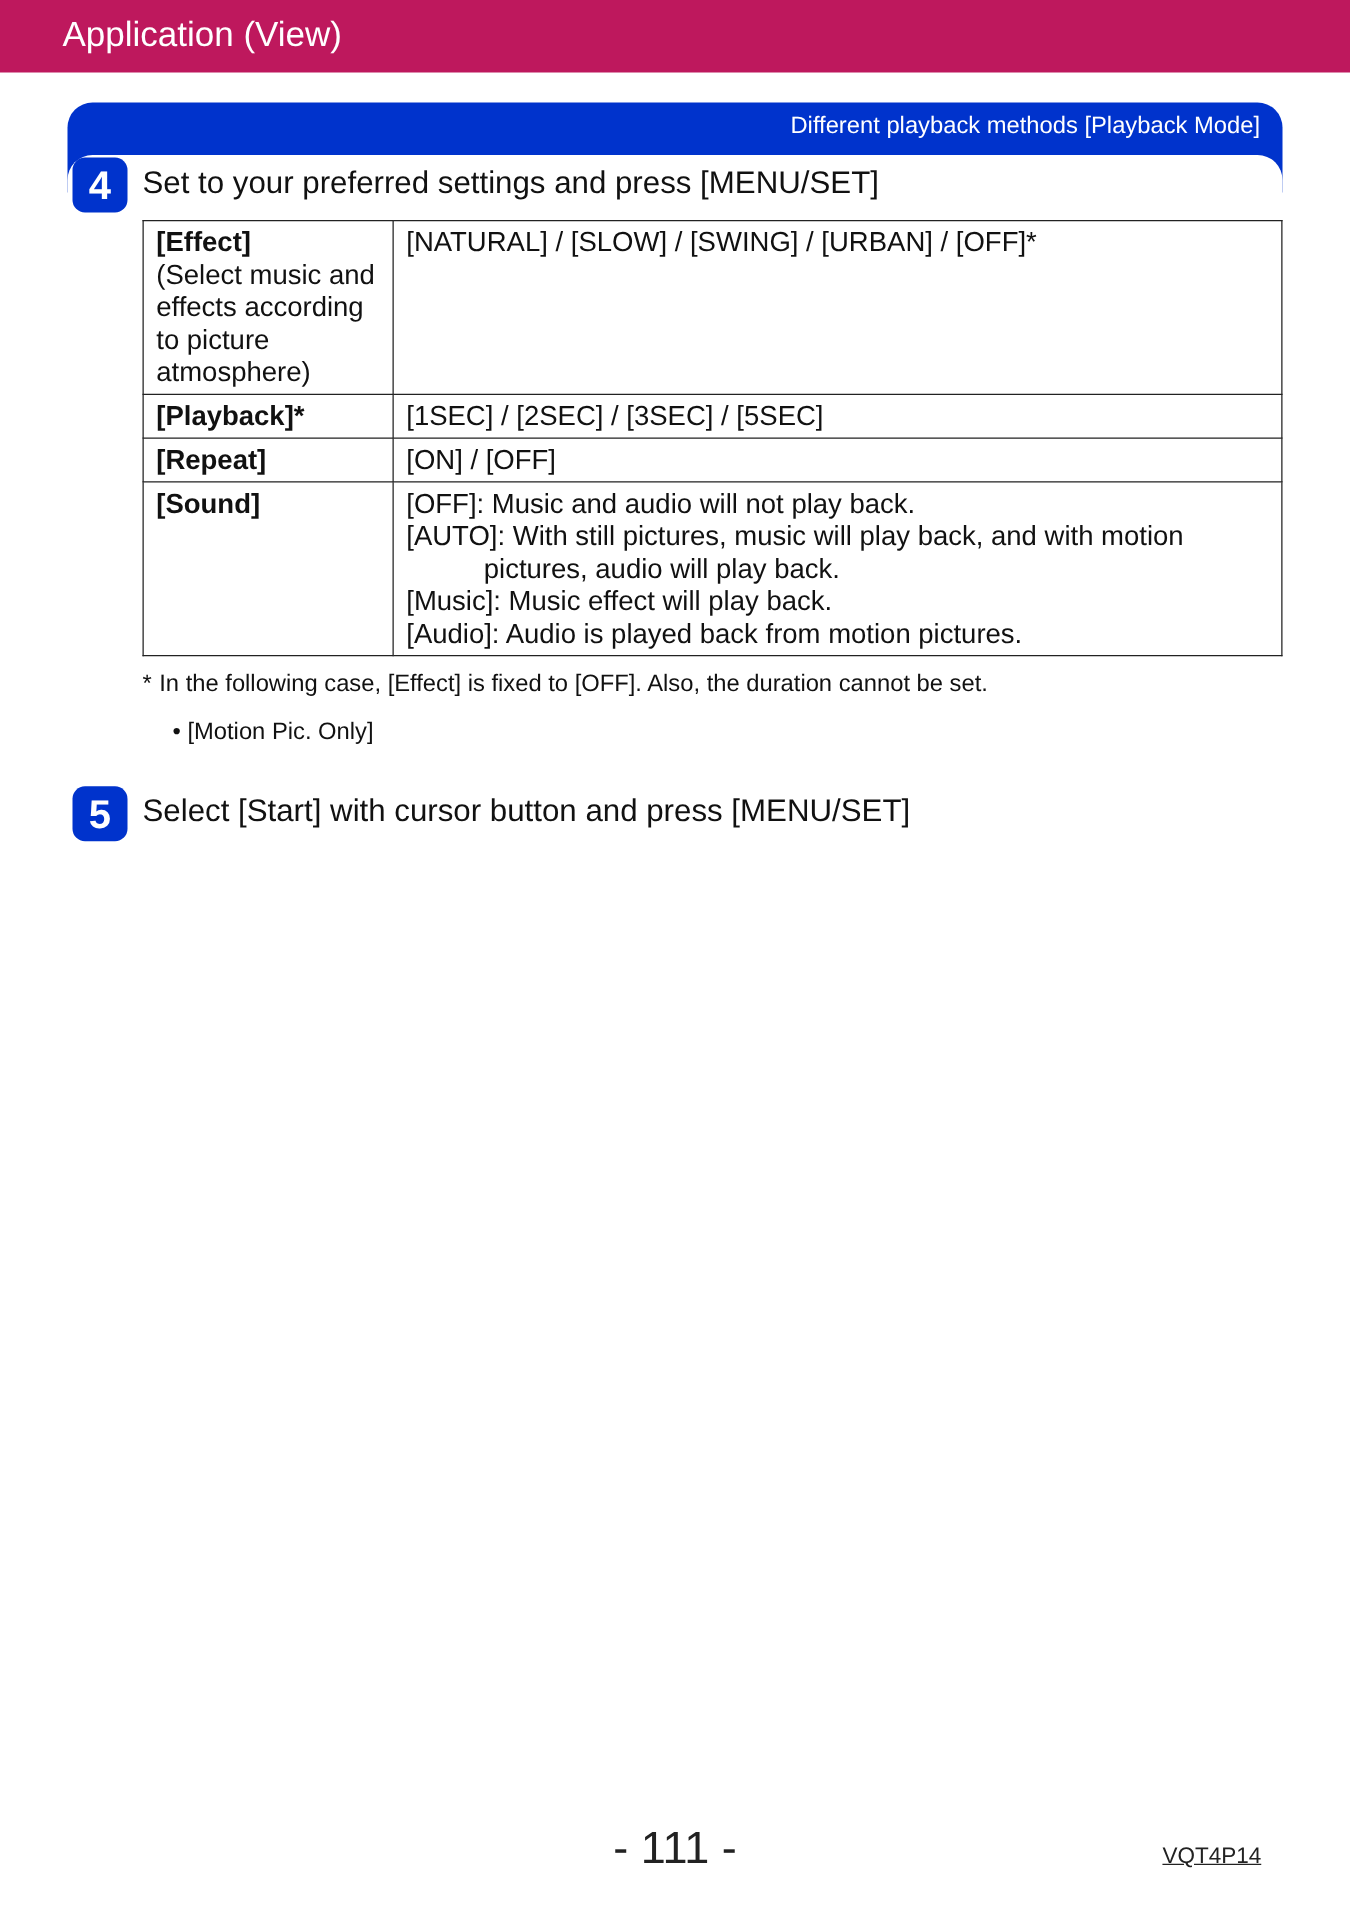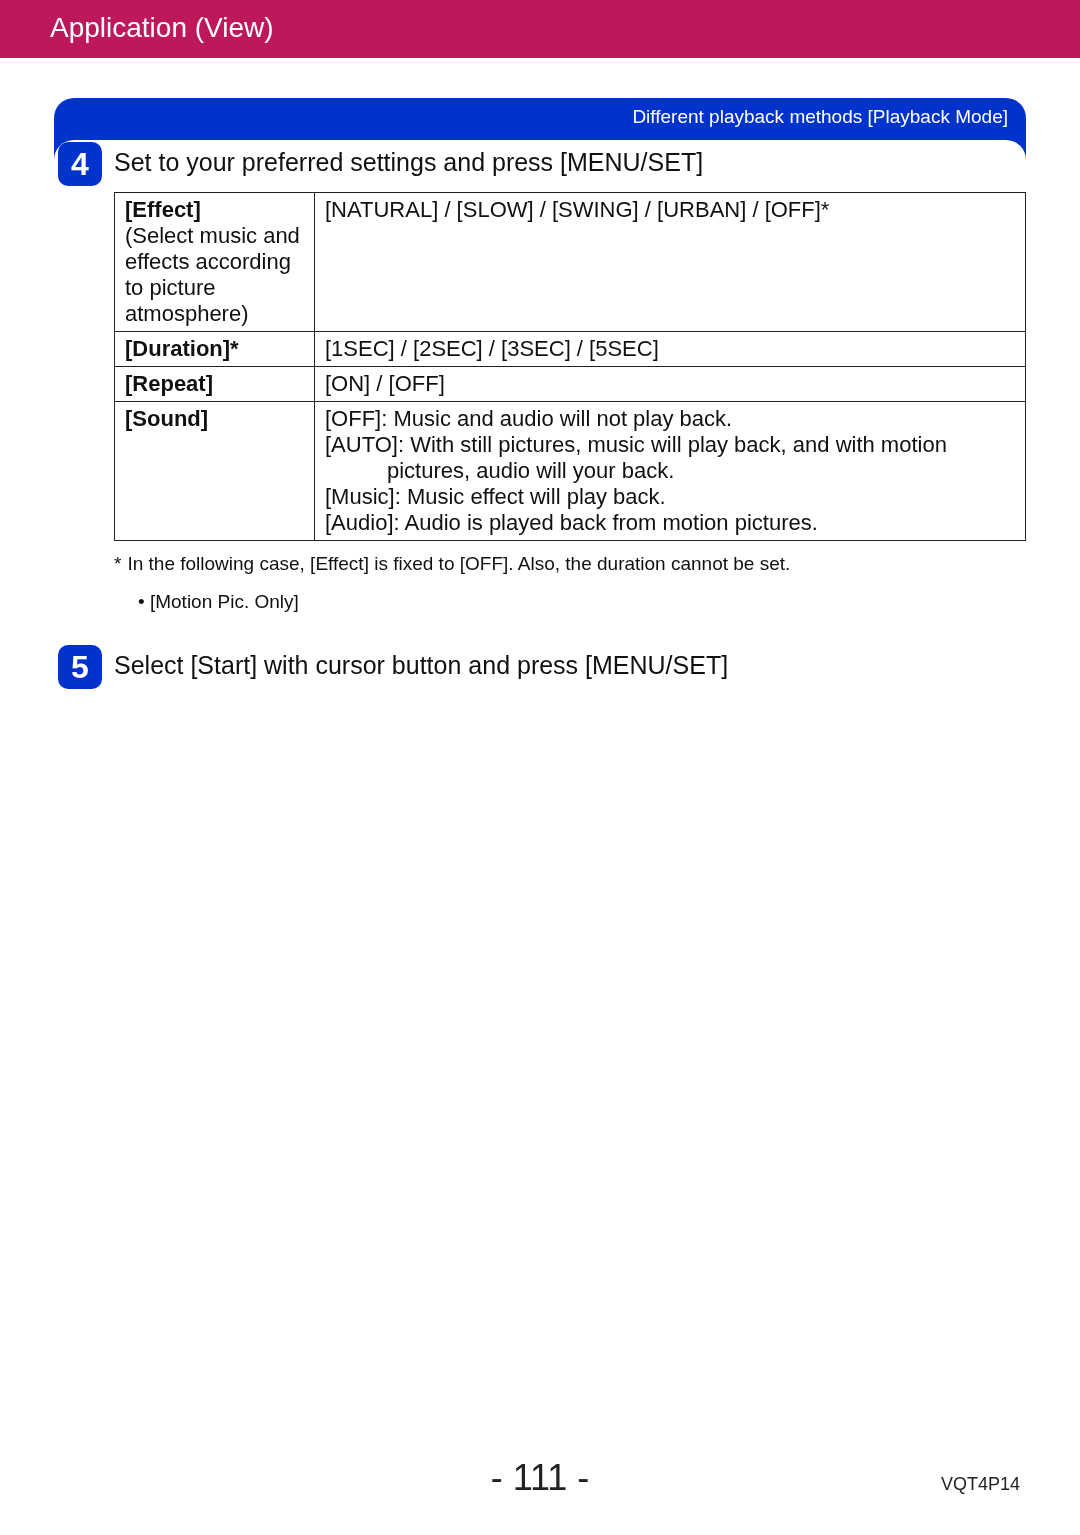--- a/index.html
+++ b/index.html
@@ -11,21 +11,21 @@
     position: relative;
   }
   .header-bar {
     background: #be185d;
     color: #ffffff;
     font-size: 28px;
     padding: 12px 24px 14px 50px;
     width: 100%;
   }
   .content-area {
-    padding: 40px 54px 0 54px;
+    padding: 24px 54px 0 54px;
   }
   .blue-banner {
     background: #0033cc;
     color: #ffffff;
     text-align: right;
     padding: 8px 18px 36px 18px;
     border-radius: 20px 20px 0 0;
     font-size: 19px;
     position: relative;
     height: 72px;
@@ -99,24 +99,25 @@
     position: absolute;
     bottom: 36px;
     left: 0;
     width: 100%;
     text-align: center;
     font-size: 36px;
     color: #222;
   }
   .footer-code {
     position: absolute;
-    right: 60px;
+    right: 71px;
     bottom: 40px;
     font-size: 18px;
     color: #222;
+    text-decoration: underline;
   }
 </style>
 </head>
 <body>
 
 <div class="header-bar">
   <span>Application (View)</span>
 </div>
 
 <div class="content-area">
@@ -138,38 +139,38 @@
       <tbody>
           <tr>
         <td class="label">
           <span class="bold">[Effect]</span><br>
           <span>(Select music and effects according to picture atmosphere)</span>
         </td>
         <td class="value">[NATURAL] / [SLOW] / [SWING] / [URBAN] / [OFF]*</td>
       </tr>
       <tr>
         <td class="label">
-          <span class="bold">[Duration]*</span>
+          <span class="bold">[Playback]*</span>
         </td>
         <td class="value">[1SEC] / [2SEC] / [3SEC] / [5SEC]</td>
       </tr>
       <tr>
         <td class="label">
           <span class="bold">[Repeat]</span>
         </td>
         <td class="value">[ON] / [OFF]</td>
       </tr>
       <tr>
         <td class="label">
           <span class="bold">[Sound]</span>
         </td>
         <td class="value">
           <span>[OFF]: Music and audio will not play back.</span><br>
           <span>[AUTO]: With still pictures, music will play back, and with motion</span><br>
-          <span class="indent">pictures, audio will your back.</span>
+          <span class="indent">pictures, audio will play back.</span>
           <span>[Music]: Music effect will play back.</span><br>
           <span>[Audio]: Audio is played back from motion pictures.</span>
         </td>
       </tr>
     </tbody>
       </table>
 
     <div class="note-block">
       <div class="note-star-row">
         <span>*</span>

